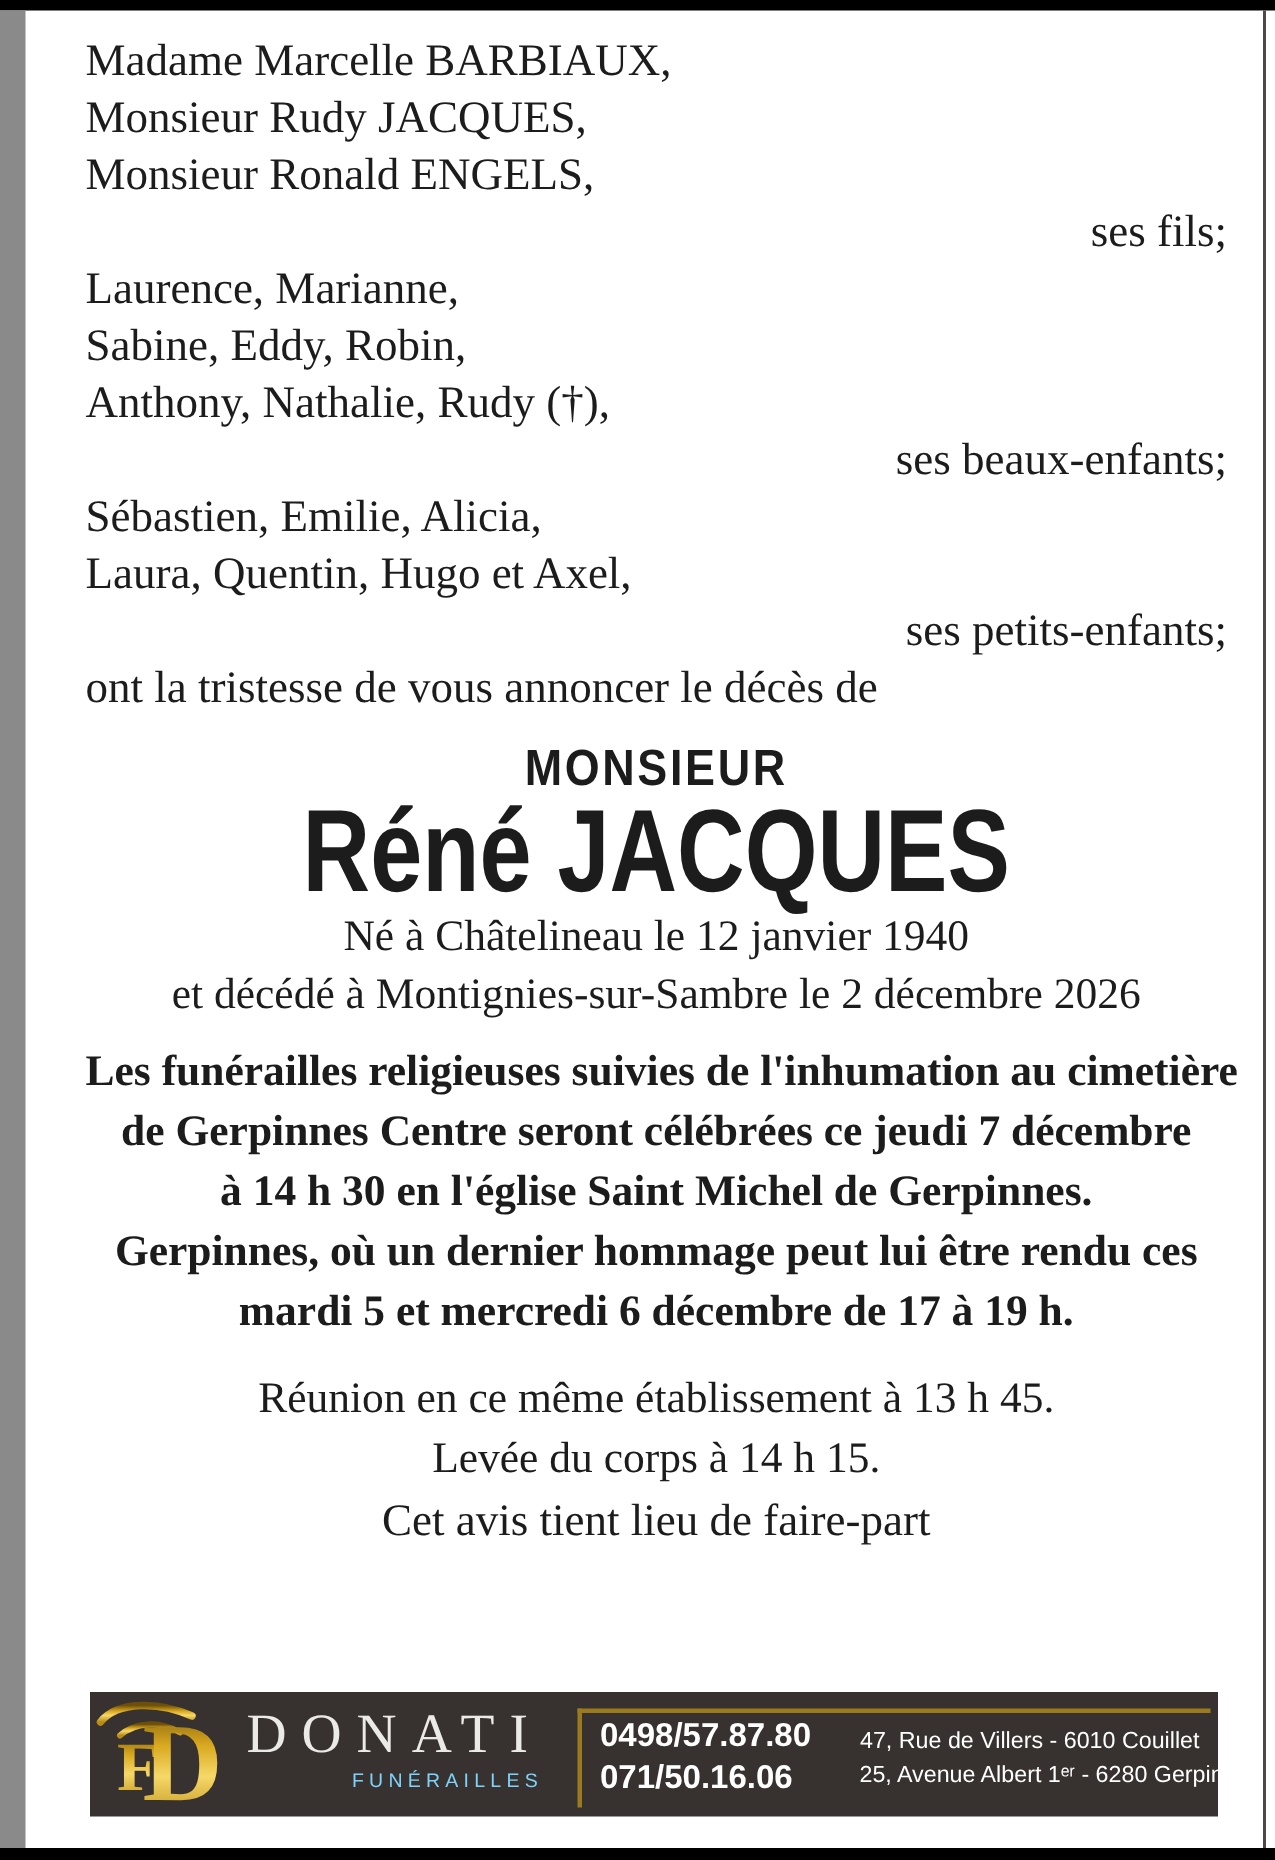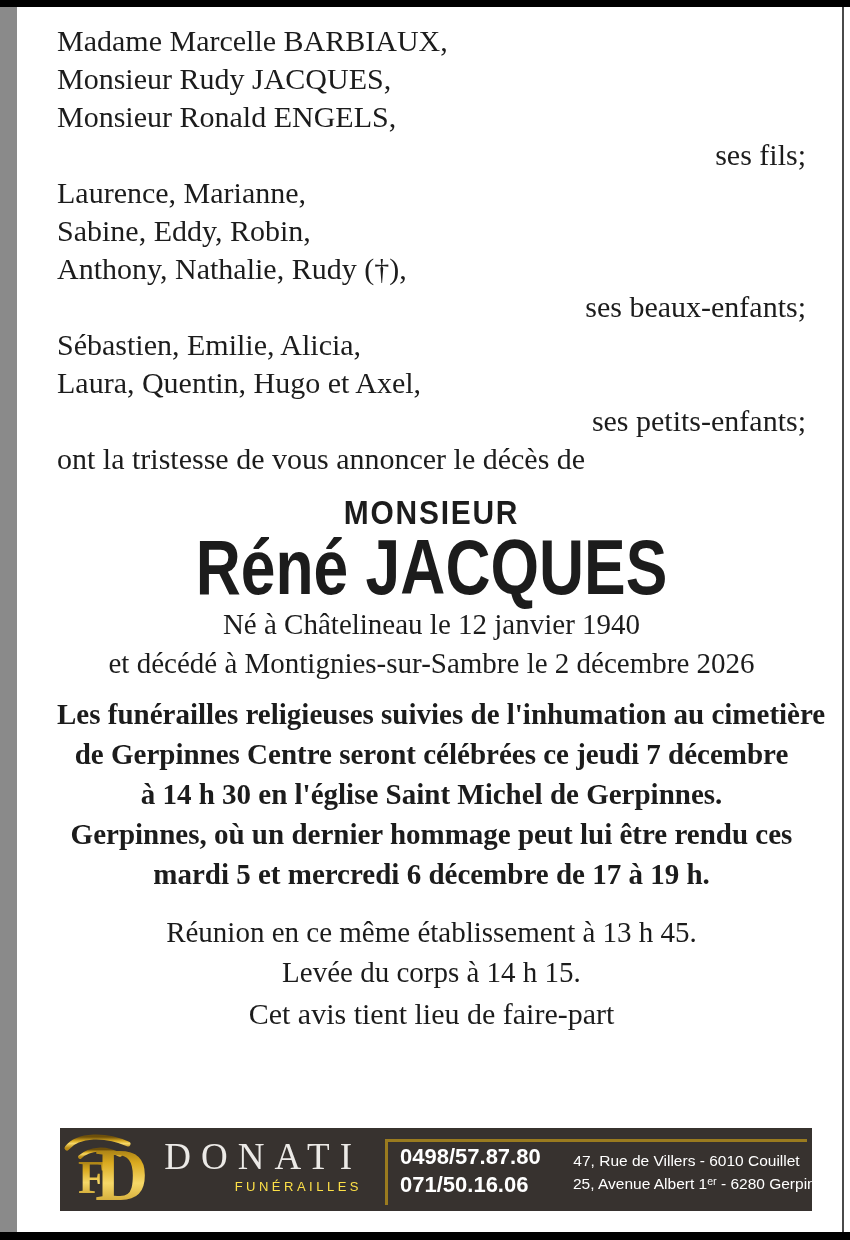--- a/index.html
+++ b/index.html
@@ -15,21 +15,21 @@
   }
   
   .bar-top    { position: absolute; left: 0; top: 0; width: 100%; height: 7px; background: #000; }
   .bar-bottom { position: absolute; left: 0; bottom: 0; width: 100%; height: 8px; background: #000; }
   .strip-left { position: absolute; left: 0; top: 7px; bottom: 8px; width: 17px; background: #8a8a8a; }
   .line-right { position: absolute; right: 6px; top: 7px; bottom: 8px; width: 2px; background: #4a4a4a; }
 
   .content {
     position: absolute;
     left: 0; top: 0; width: 100%;
-    padding: 22px 44px 0 57px;
+    padding: 22px 32px 0 57px;
   }
   .row {
     font-size: 30px;
     line-height: 38px;
     white-space: nowrap;
   }
   .row.left  { text-align: left; }
   .row.right { text-align: right; }
 
   .title-small {
@@ -101,21 +101,21 @@
     line-height: 42px;
     letter-spacing: 10px;
     color: #eceae7;
     white-space: nowrap;
   }
   .brand-sub {
     font-family: "Liberation Sans", "DejaVu Sans", sans-serif;
     font-size: 13px;
     line-height: 18px;
     letter-spacing: 3.5px;
-    color: #fde047;
+    color: #7dd3fc;
     white-space: nowrap;
   }
   .gold-frame {
     position: absolute;
     left: 325px; top: 11px; right: 5px; bottom: 6px;
     border-top: 3px solid #9a7b1f;
     border-left: 3px solid #9a7b1f;
   }
   .phones {
     position: absolute;

